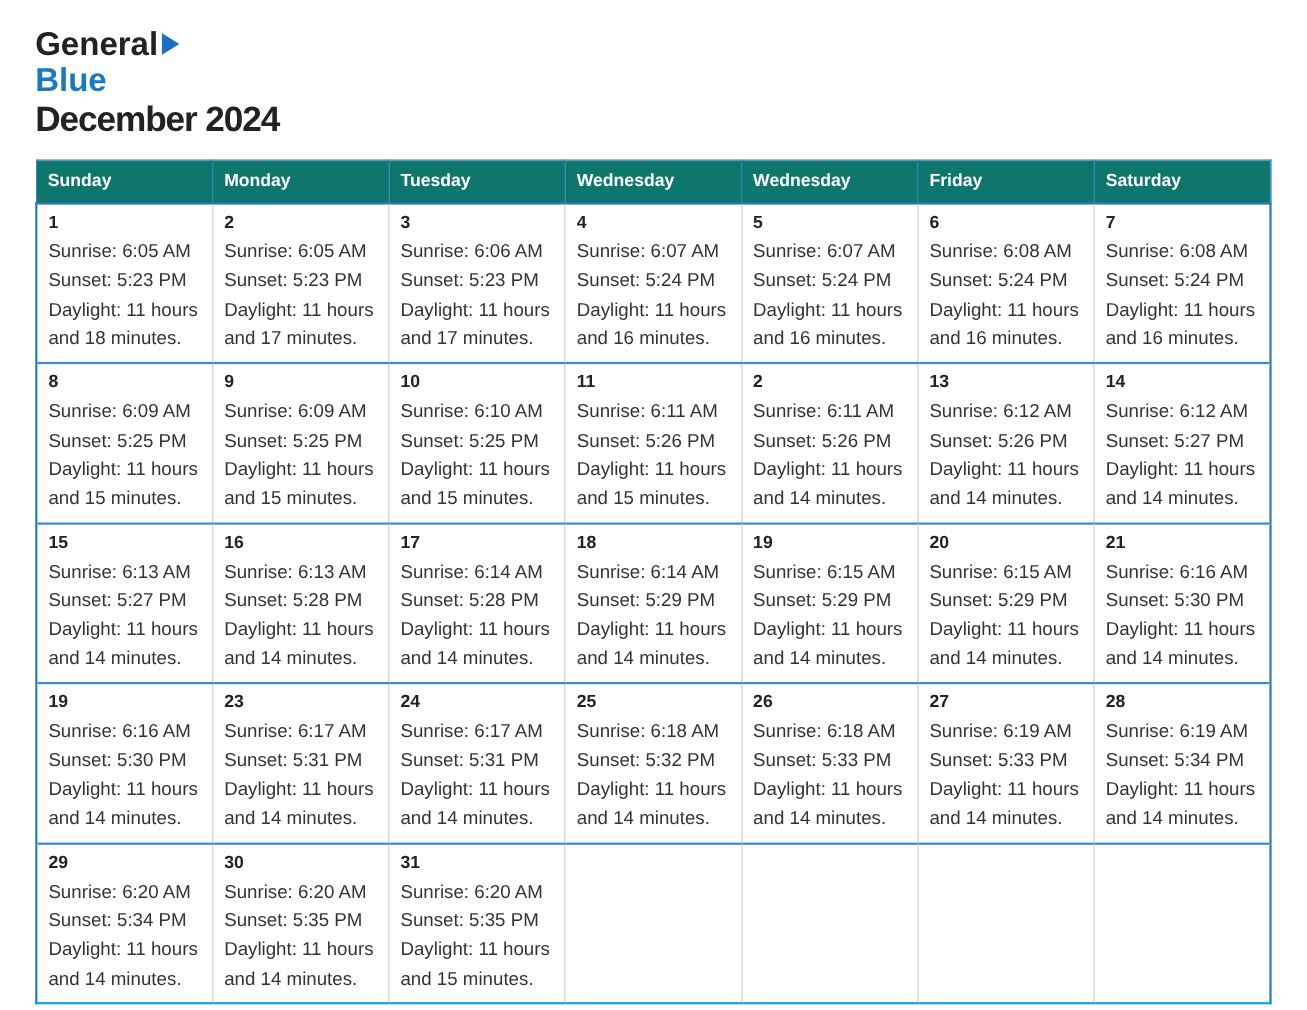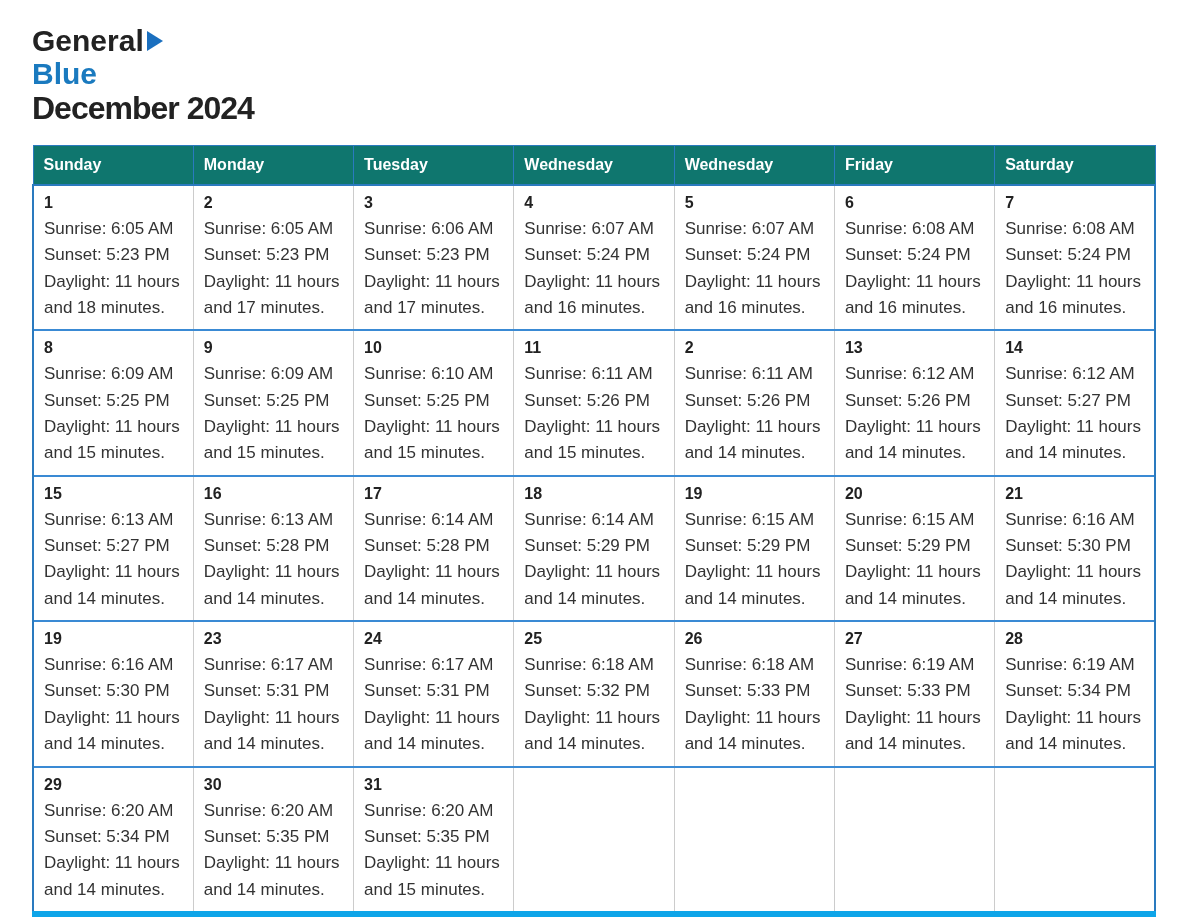--- a/index.html
+++ b/index.html
@@ -104,21 +104,21 @@
     
     .calendar-table tbody td {
       border: none;
       border-top: 2px solid #3a8ad4;
       border-right: 1px solid #ddd;
     }
     .calendar-table tbody td:last-child {
       border-right: none;
     }
     .calendar-table tbody tr:last-child td {
-      border-bottom: 6px solid #0ea5e9;
+      border-bottom: 2px solid #0ea5e9;
     }
     .logo-line1 {
       display: flex;
       align-items: center;
     }
   </style>
 </head>
 <body>
 
 <div class="header-row">

